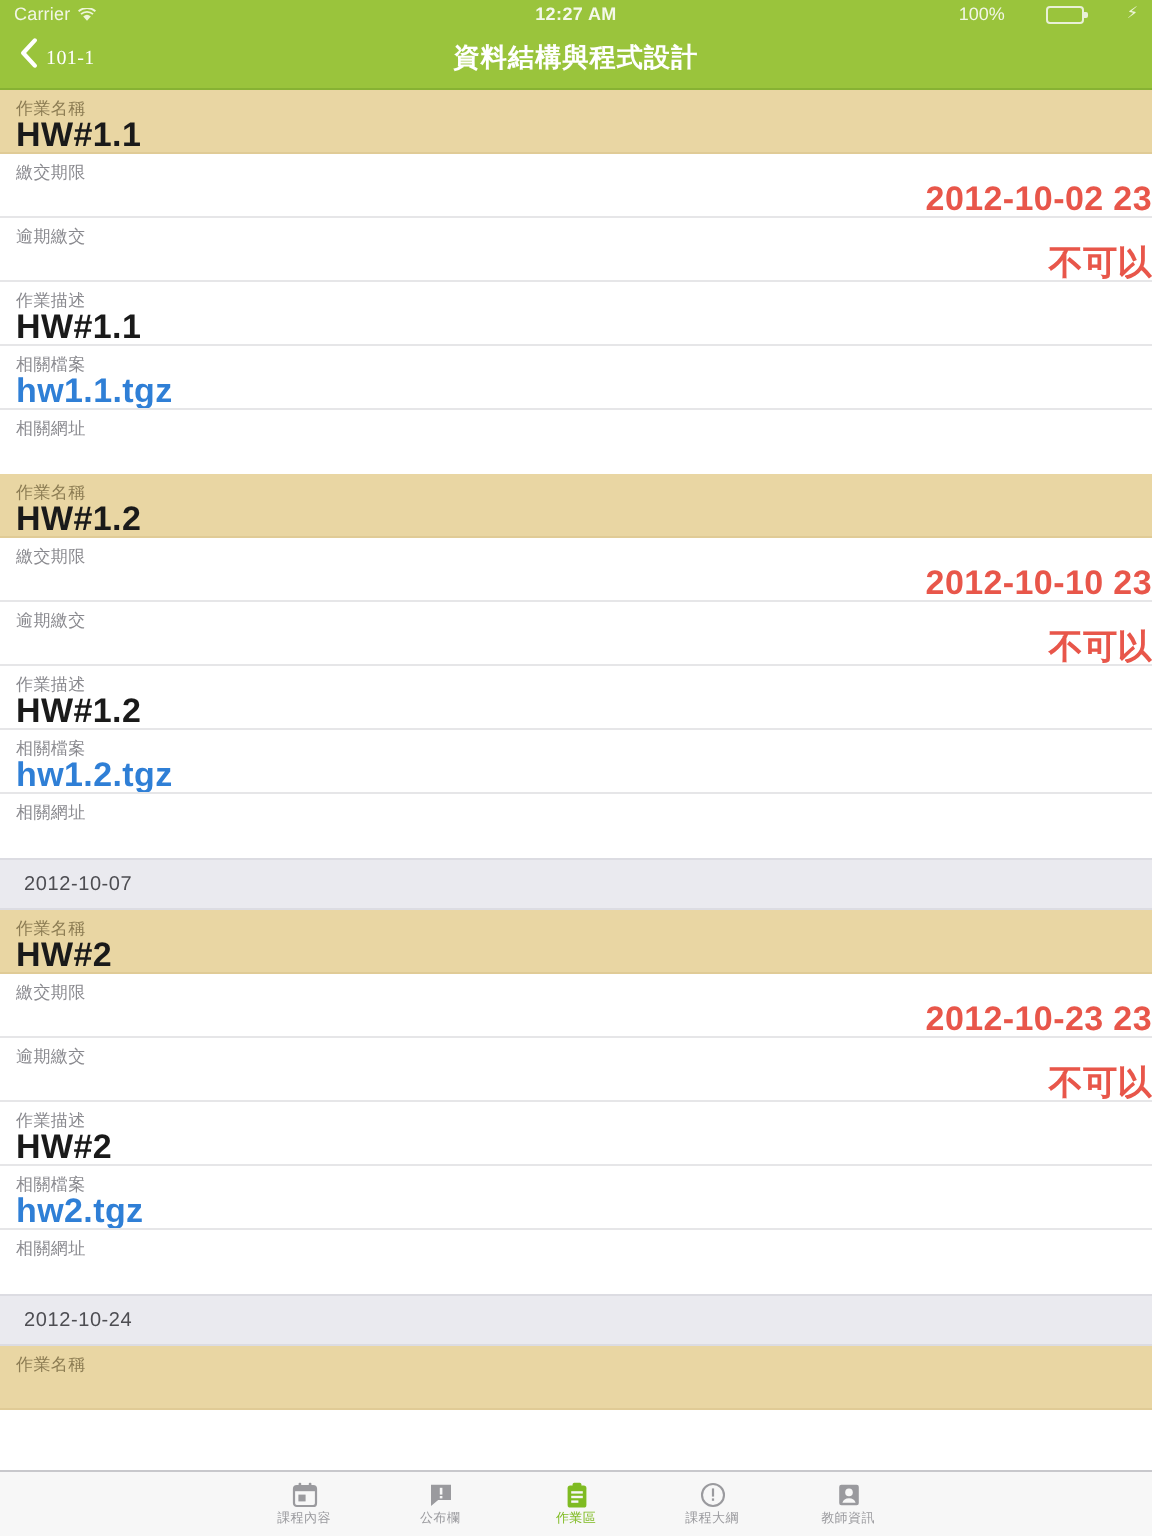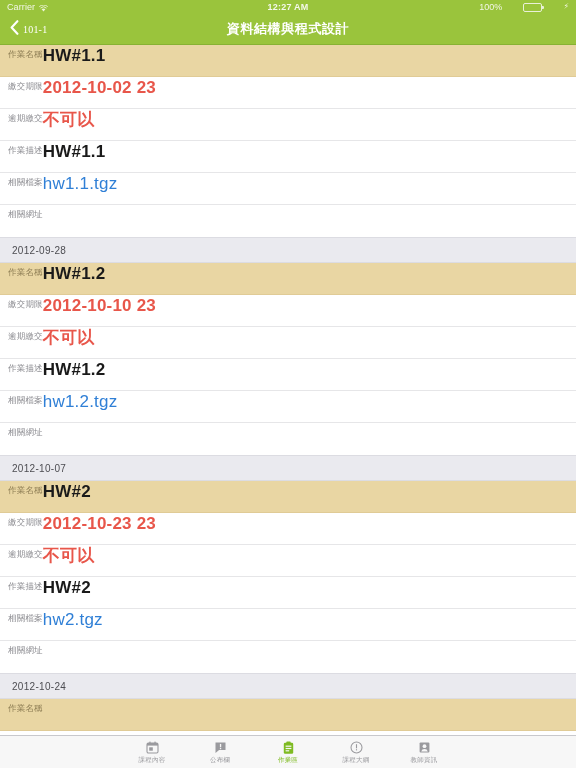--- a/index.html
+++ b/index.html
@@ -86,42 +86,42 @@
     display: flex; align-items: center;
     padding-left: 12px;
   }
   .section-header:first-child { border-top: none; }
   .section-header-text {
     font-size: 10px; color: #4d4d52; letter-spacing: .3px;
   }
   .row {
     height: 32px;
     padding: 3px 0 0 8px;
-    display: flex; flex-direction: row; justify-content: flex-start;
+    display: flex; flex-direction: column; justify-content: flex-start;
     background: #ffffff;
     position: relative;
   }
   .row::after {
     content: "";
     position: absolute; left: 0; right: 0; bottom: 0;
     height: 1px; background: #e6e6e8;
   }
   .row.highlight { background: #e9d6a3; }
   .row.highlight::after { background: #e0cb96; }
   .row.no-sep::after { background: transparent; }
   .row-label {
     font-size: 8.5px; color: #8a8a8f; line-height: 12px; letter-spacing: .2px;
   }
   .row.highlight .row-label { color: #8c7c53; }
   .row-value {
     font-size: 17px; line-height: 15px; font-weight: bold;
     color: #1a1a1a; letter-spacing: .2px;
   }
-  .row-value.red { color: #e8564a; }
-  .row-value.blue { color: #2f7fd6; font-weight: normal; }
+  .row-value.red { color: #e8564a; text-align: right; }
+  .row-value.blue { color: #2f7fd6; font-weight: bold; }
   .row-value.empty { min-height: 15px; }
 
   
   .tab-bar {
     height: 33px;
     background: #f7f7f7;
     border-top: 1px solid #c8c8cc;
     display: flex; align-items: stretch;
     flex: 0 0 auto;
     padding: 0 118px;
@@ -197,23 +197,20 @@
     </div>
     <div class="row">
       <span class="row-label">相關檔案</span>
       <span class="row-value blue">hw1.1.tgz</span>
     </div>
     <div class="row no-sep">
       <span class="row-label">相關網址</span>
       <span class="row-value blue empty"></span>
     </div>
 
-    <div class="section-header">
-      <span class="section-header-text">2012-09-28</span>
-    </div>
     <div class="row highlight">
       <span class="row-label">作業名稱</span>
       <span class="row-value">HW#1.2</span>
     </div>
     <div class="row">
       <span class="row-label">繳交期限</span>
       <span class="row-value red">2012-10-10 23</span>
     </div>
     <div class="row">
       <span class="row-label">逾期繳交</span>

